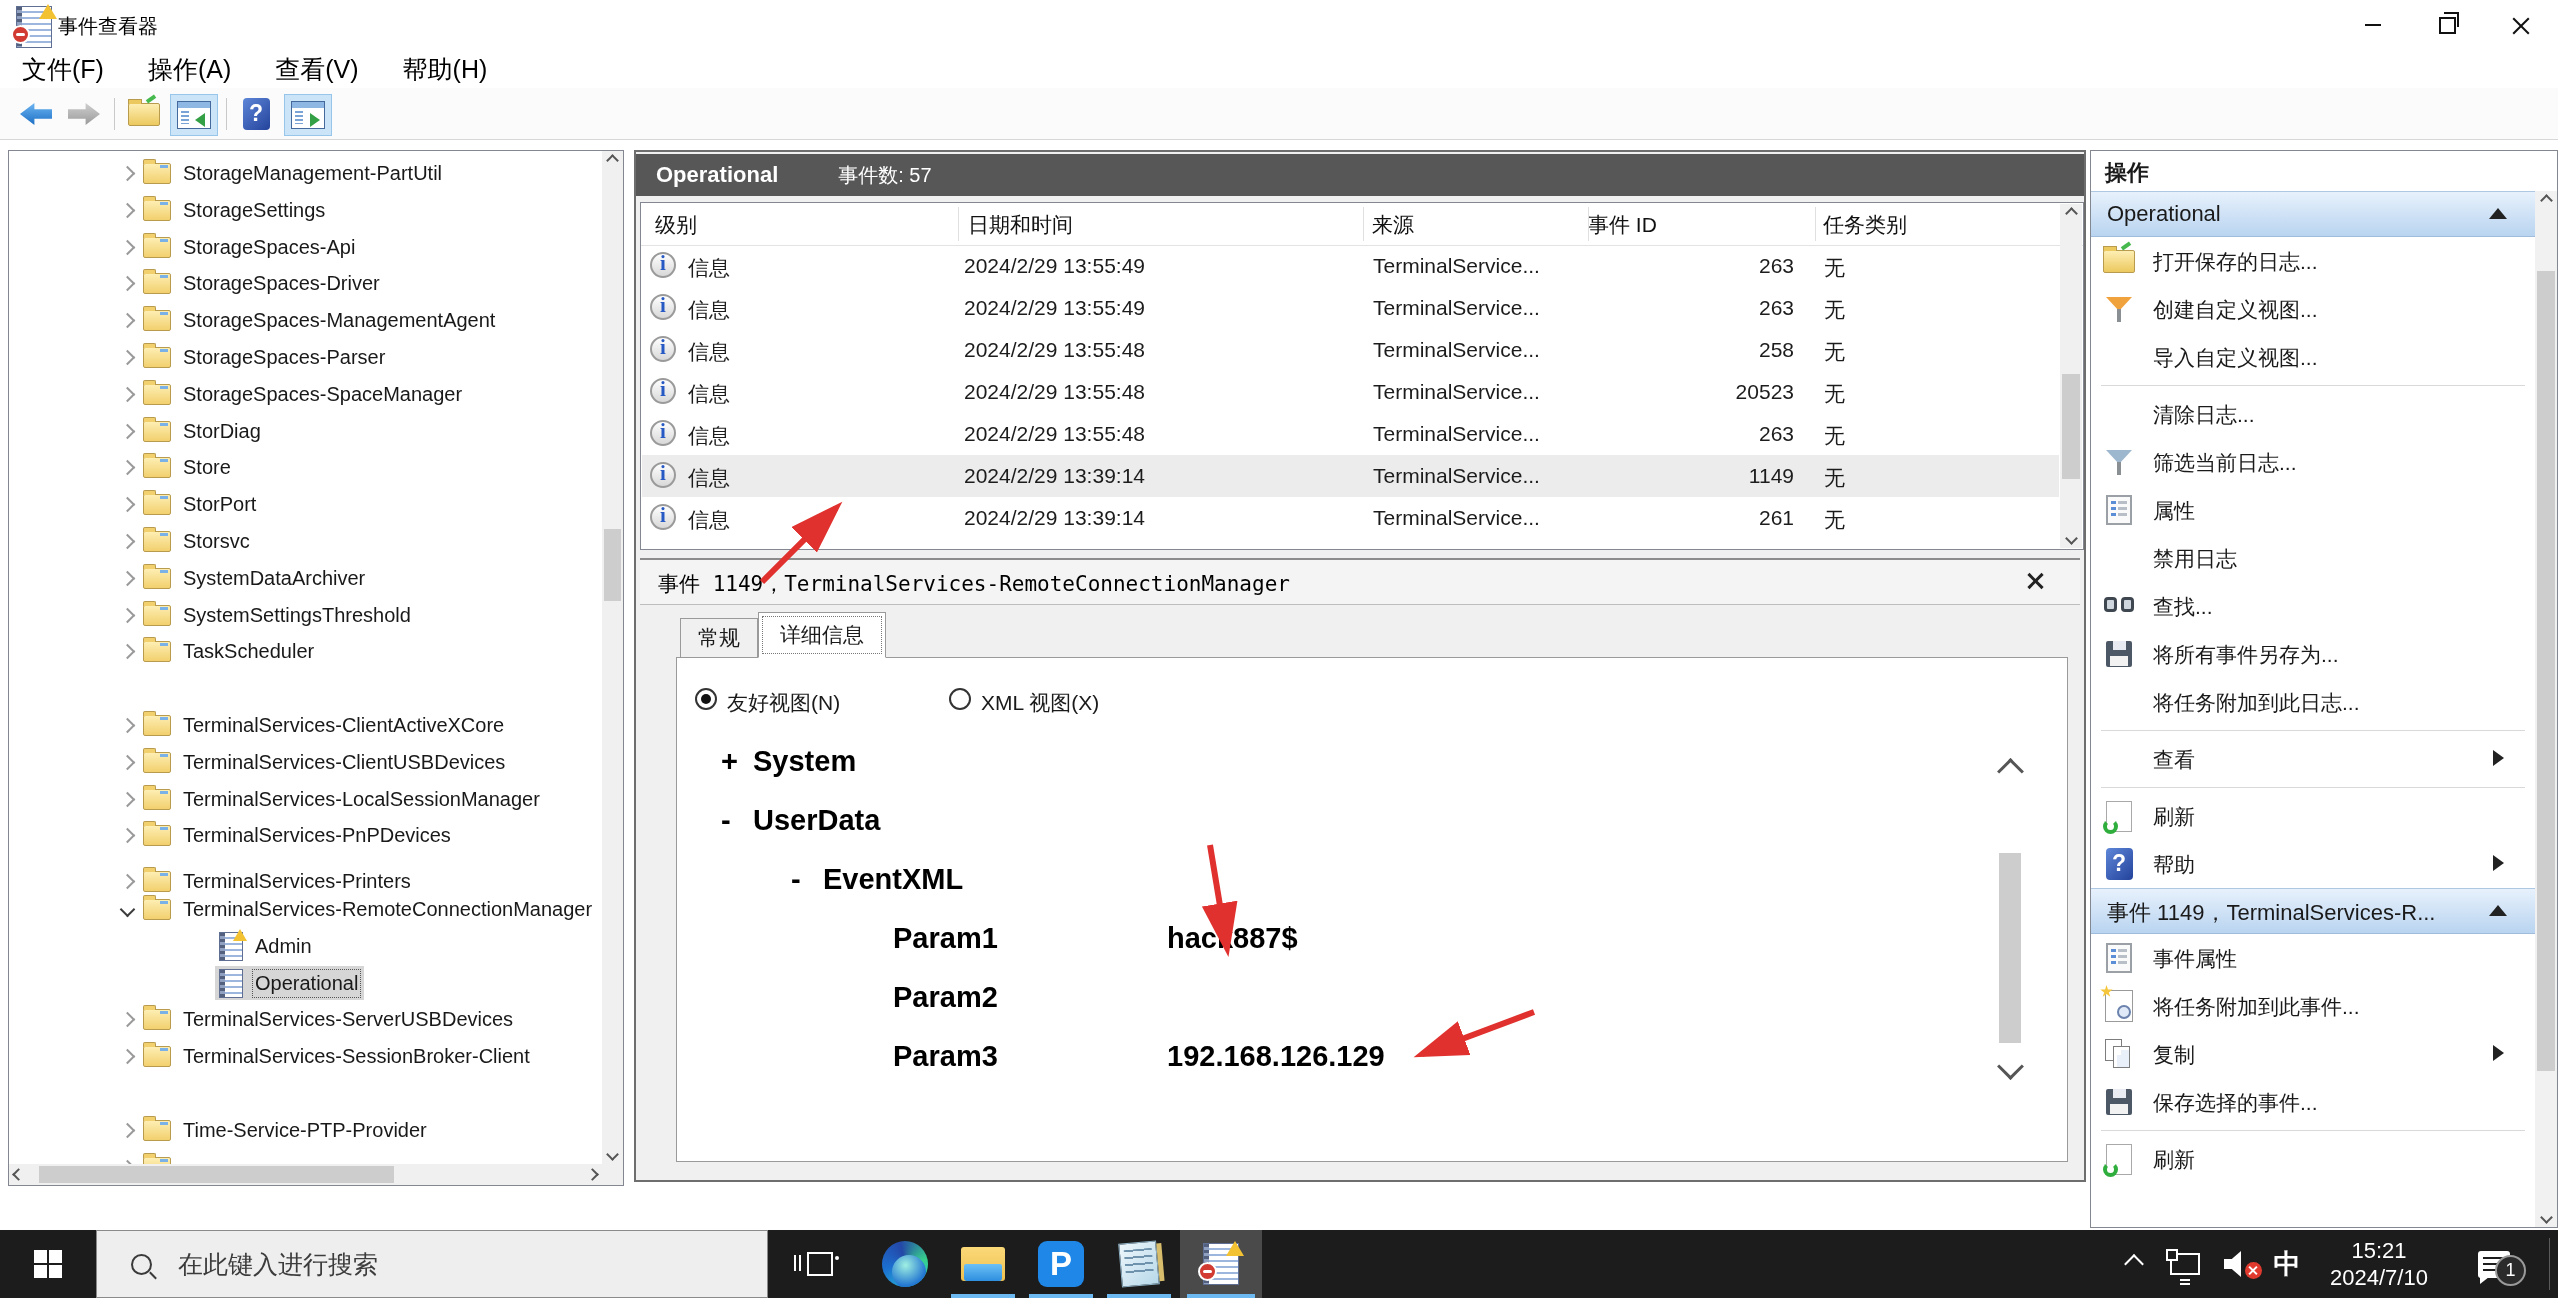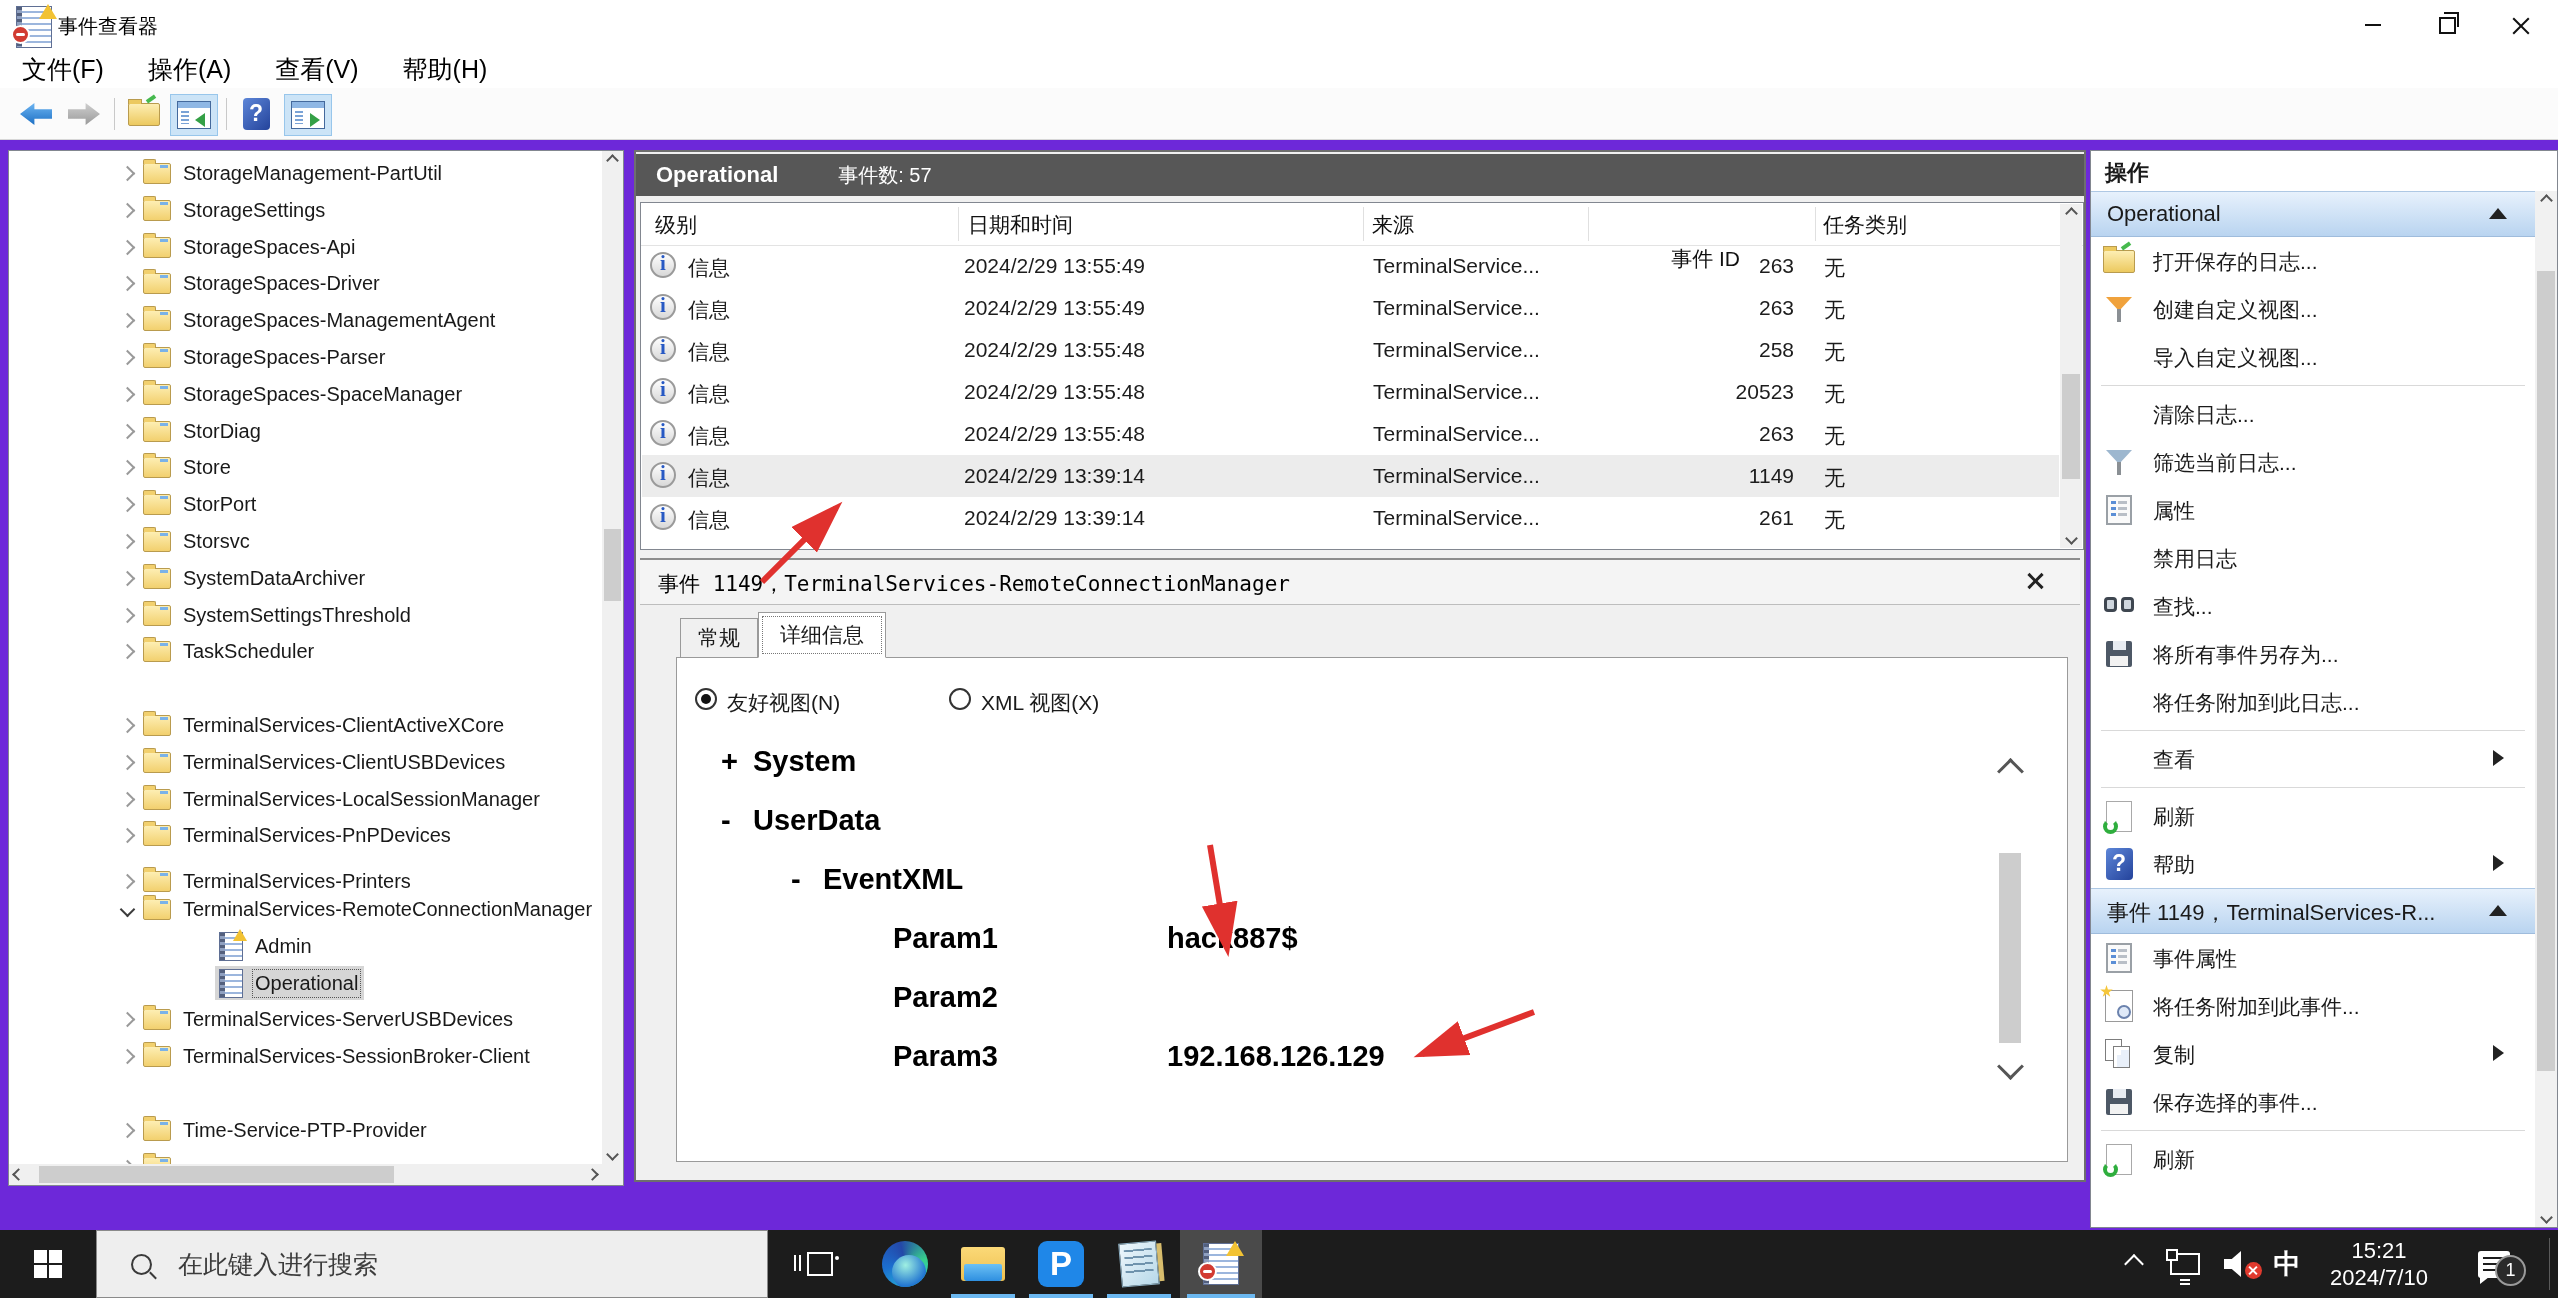--- a/index.html
+++ b/index.html
@@ -1,16 +1,16 @@
 <!DOCTYPE html>
 <html><head>
 <meta charset="utf-8">
 <style>
   html,body{margin:0;padding:0;background:#000;}
-  #screen{position:relative;width:2558px;height:1298px;background:#6d28d9;overflow:hidden;
+  #screen{position:relative;width:2558px;height:1298px;background:#ffffff;overflow:hidden;
           font-family:"Liberation Sans","DejaVu Sans",sans-serif;color:#1a1a1a;}
   
   .titlebar{position:absolute;left:0;top:0;width:2558px;height:50px;background:#ffffff;}
   .app-title{position:absolute;left:58px;top:13px;font-size:20px;color:#000;}
   .winbtn{position:absolute;top:0;width:74px;height:50px;display:flex;align-items:center;justify-content:center;}
   .g-min{width:16px;height:2px;background:#111;}
   .g-restore{width:13px;height:13px;border:2px solid #111;position:relative;background:#fff;}
   .g-restore::before{content:"";position:absolute;left:3px;top:-7px;width:13px;height:13px;border:2px solid #111;border-left:none;border-bottom:none;}
   .g-close{position:relative;width:18px;height:18px;}
   .g-close::before,.g-close::after{content:"";position:absolute;left:8px;top:-1px;width:2px;height:22px;background:#111;}
@@ -497,21 +497,21 @@
     <div class="log-bar">
       <span class="ttl">Operational</span>
       <span class="cnt">事件数: 57</span>
     </div>
 
     <div class="etable">
       <div class="ehead" id="etable-head">
           <span class="hc" style="left: 14px;">级别</span>
           <span class="hc" style="left: 327px;">日期和时间</span>
           <span class="hc" style="left: 731px;">来源</span>
-          <span class="hc" style="left: 894px; width: 205px; text-align: right; margin-top: 34px;">事件 ID</span>
+          <span class="hc" style="left: 947px; width: 205px; ">事件 ID</span>
           <span class="hc" style="left: 1182px;">任务类别</span>
           <span class="colsep" style="left: 317px;"></span>
           <span class="colsep" style="left: 722px;"></span>
           <span class="colsep" style="left: 947px;"></span>
           <span class="colsep" style="left: 1174px;"></span>
         </div>
       <div id="event-rows">
           <div class="erow" style="top: 42px;">
             <span class="i-info"></span>
             <span class="ecell" style="left: 46px;">信息</span>

